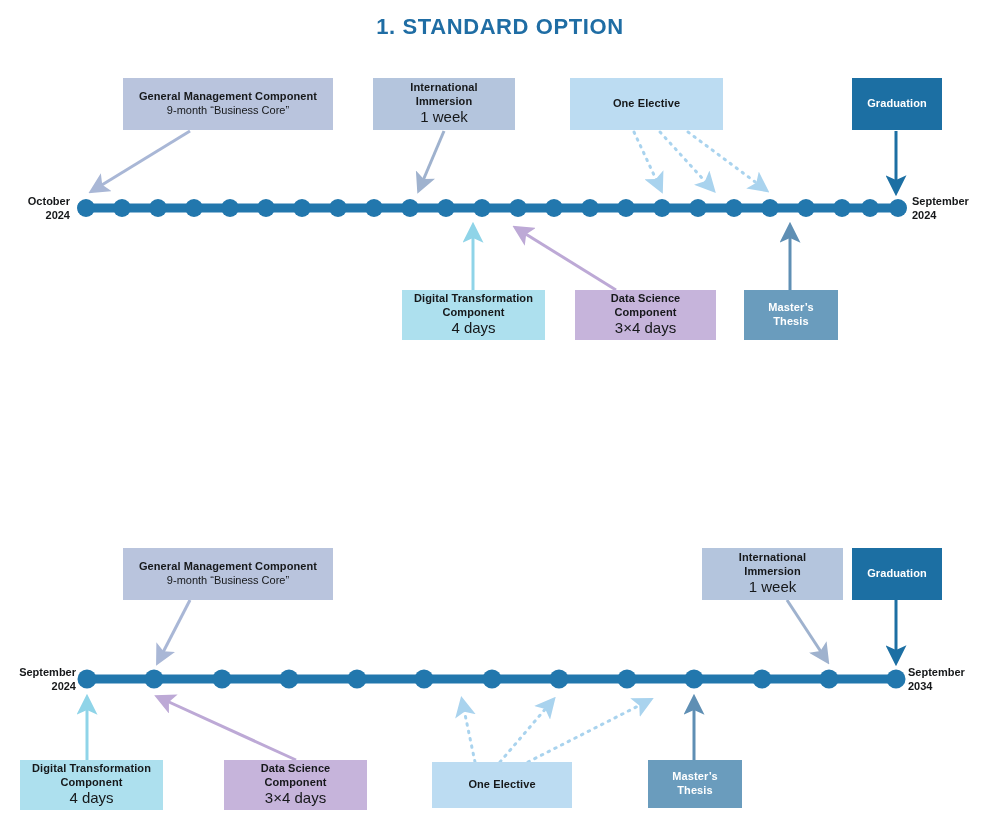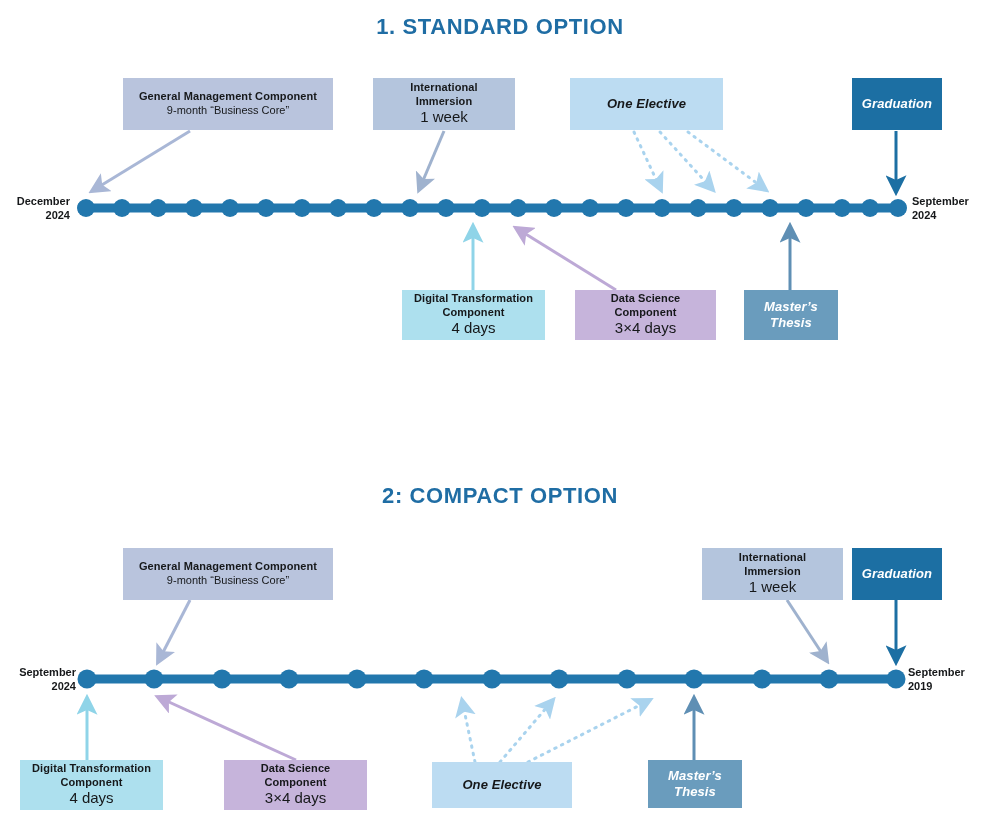--- a/index.html
+++ b/index.html
@@ -34,21 +34,21 @@
     justify-content:center;
     text-align:center;
     line-height:1.25;
     font-size:11px;
     color:#16181a;
     padding:4px 6px;
   }
   .box .l1{font-weight:bold;font-size:11px;letter-spacing:.1px;}
   .box .l2{font-weight:normal;font-size:11px;}
   .box .l3{font-weight:normal;font-size:15px;}
-  .box.solo .l1{font-weight:bold;font-size:13px;font-style:italic;}
+  .box.solo .l1{font-weight:bold;font-size:11px;}
   .box.white .l1,.box.white .l2,.box.white .l3{color:#ffffff;}
 
   .axis-label{
     position:absolute;
     font-size:11px;
     font-weight:bold;
     color:#16181a;
     line-height:1.25;
     text-align:center;
   }
@@ -176,21 +176,21 @@
 
   <div class="box solo" id="s1-ele" style="left:570px;top:78px;width:153px;height:52px;background:#bcdcf2;">
     <span class="l1">One Elective</span>
   </div>
 
   <div class="box solo white" id="s1-grad" style="left:852px;top:78px;width:90px;height:52px;background:#1c6fa3;">
     <span class="l1">Graduation</span>
   </div>
 
   <div class="axis-label left" style="left:4px;top:195px;width:66px;">
-    <div>December</div>
+    <div>October</div>
     <div>2024</div>
   </div>
 
   <div class="axis-label right" style="left:912px;top:195px;width:84px;">
     <div>September</div>
     <div>2024</div>
   </div>
 
   <div class="box" id="s1-dig" style="left:402px;top:290px;width:143px;height:50px;background:#ade0ee;">
     <span class="l1">Digital Transformation</span>
@@ -201,21 +201,20 @@
   <div class="box" id="s1-ds" style="left:575px;top:290px;width:141px;height:50px;background:#c6b4db;">
     <span class="l1">Data Science</span>
     <span class="l1">Component</span>
     <span class="l3">3×4 days</span>
   </div>
 
   <div class="box solo white" id="s1-th" style="left:744px;top:290px;width:94px;height:50px;background:#6a9cbd;">
     <span class="l1">Master’s Thesis</span>
   </div>
 
-  <div class="section-title" id="title-2">2: COMPACT OPTION</div>
 
   <div class="box" id="s2-gm" style="left:123px;top:548px;width:210px;height:52px;background:#b9c4dd;">
     <span class="l1">General Management Component</span>
     <span class="l2">9-month “Business Core”</span>
   </div>
 
   <div class="box" id="s2-imm" style="left:702px;top:548px;width:141px;height:52px;background:#b4c5dd;">
     <span class="l1">International</span>
     <span class="l1">Immersion</span>
     <span class="l3">1 week</span>
@@ -225,21 +224,21 @@
     <span class="l1">Graduation</span>
   </div>
 
   <div class="axis-label left" style="left:0px;top:666px;width:76px;">
     <div>September</div>
     <div>2024</div>
   </div>
 
   <div class="axis-label right" style="left:908px;top:666px;width:88px;">
     <div>September</div>
-    <div>2019</div>
+    <div>2034</div>
   </div>
 
   <div class="box" id="s2-dig" style="left:20px;top:760px;width:143px;height:50px;background:#ade0ee;">
     <span class="l1">Digital Transformation</span>
     <span class="l1">Component</span>
     <span class="l3">4 days</span>
   </div>
 
   <div class="box" id="s2-ds" style="left:224px;top:760px;width:143px;height:50px;background:#c6b4db;">
     <span class="l1">Data Science</span>

